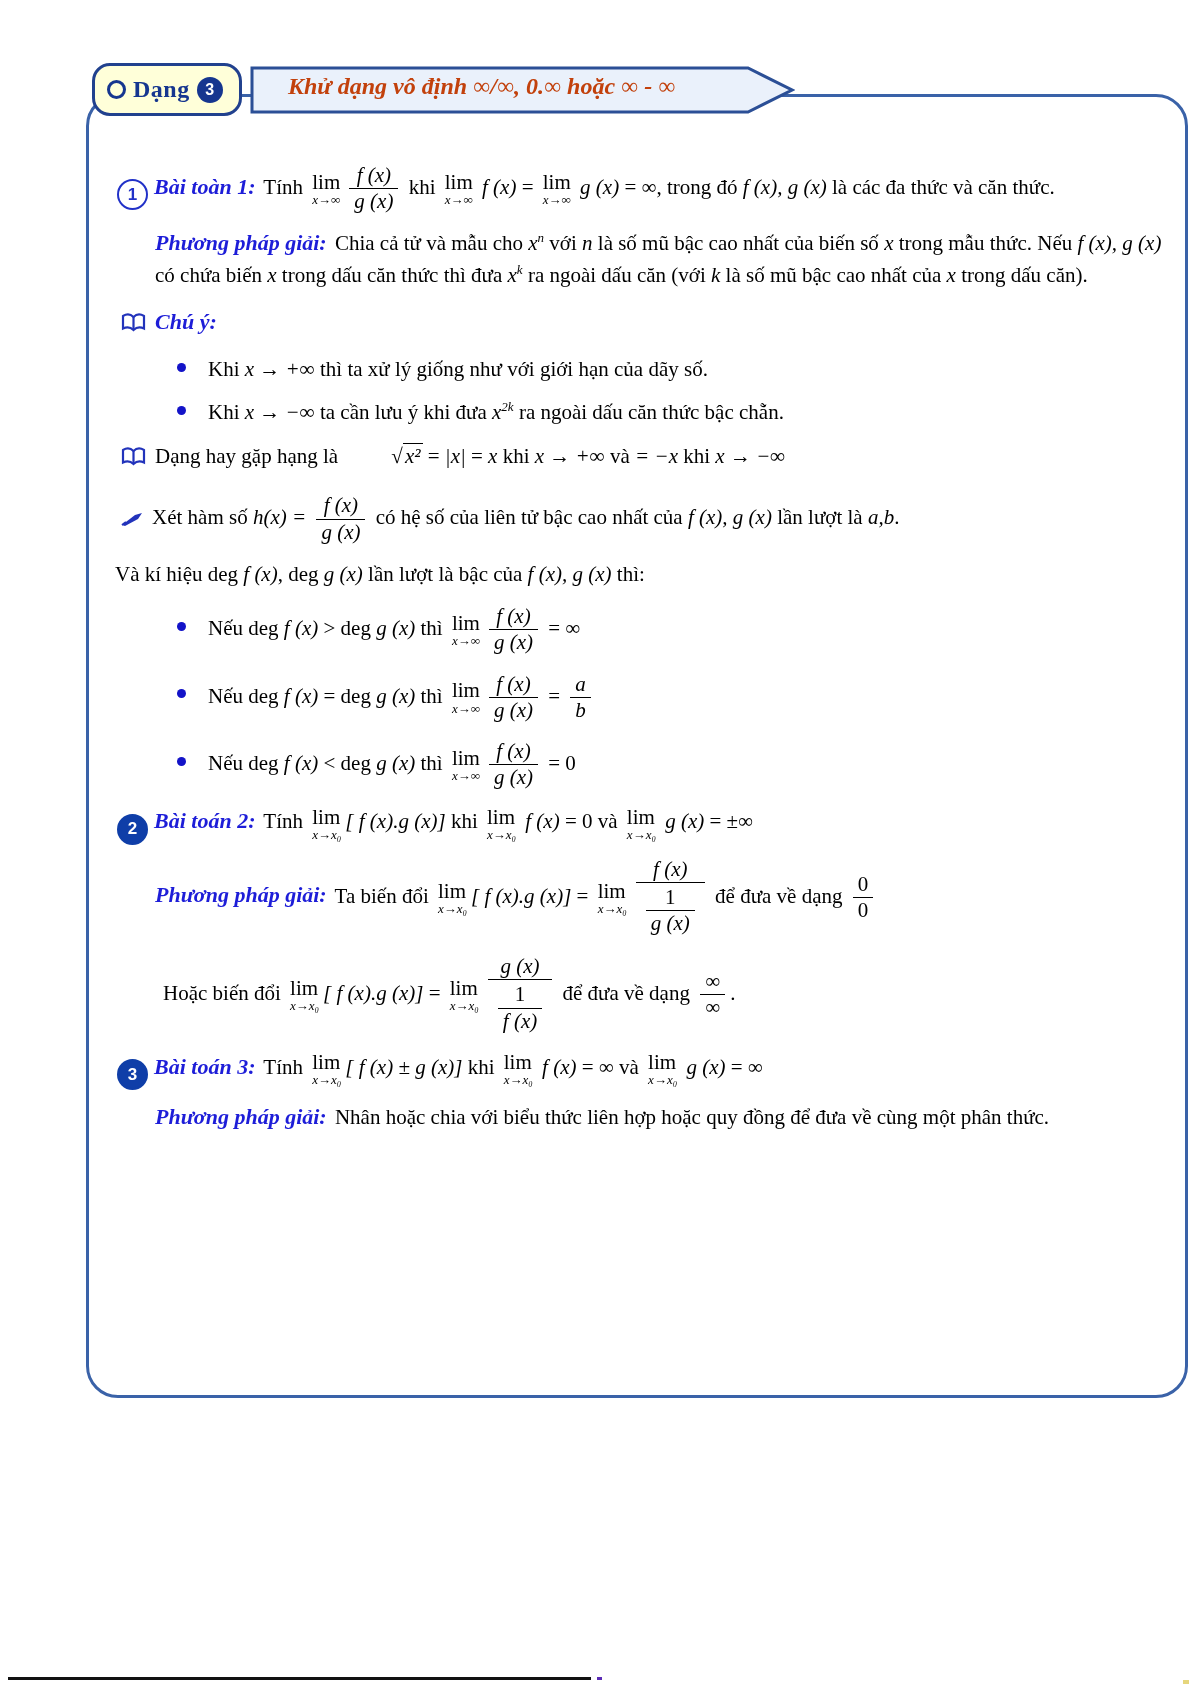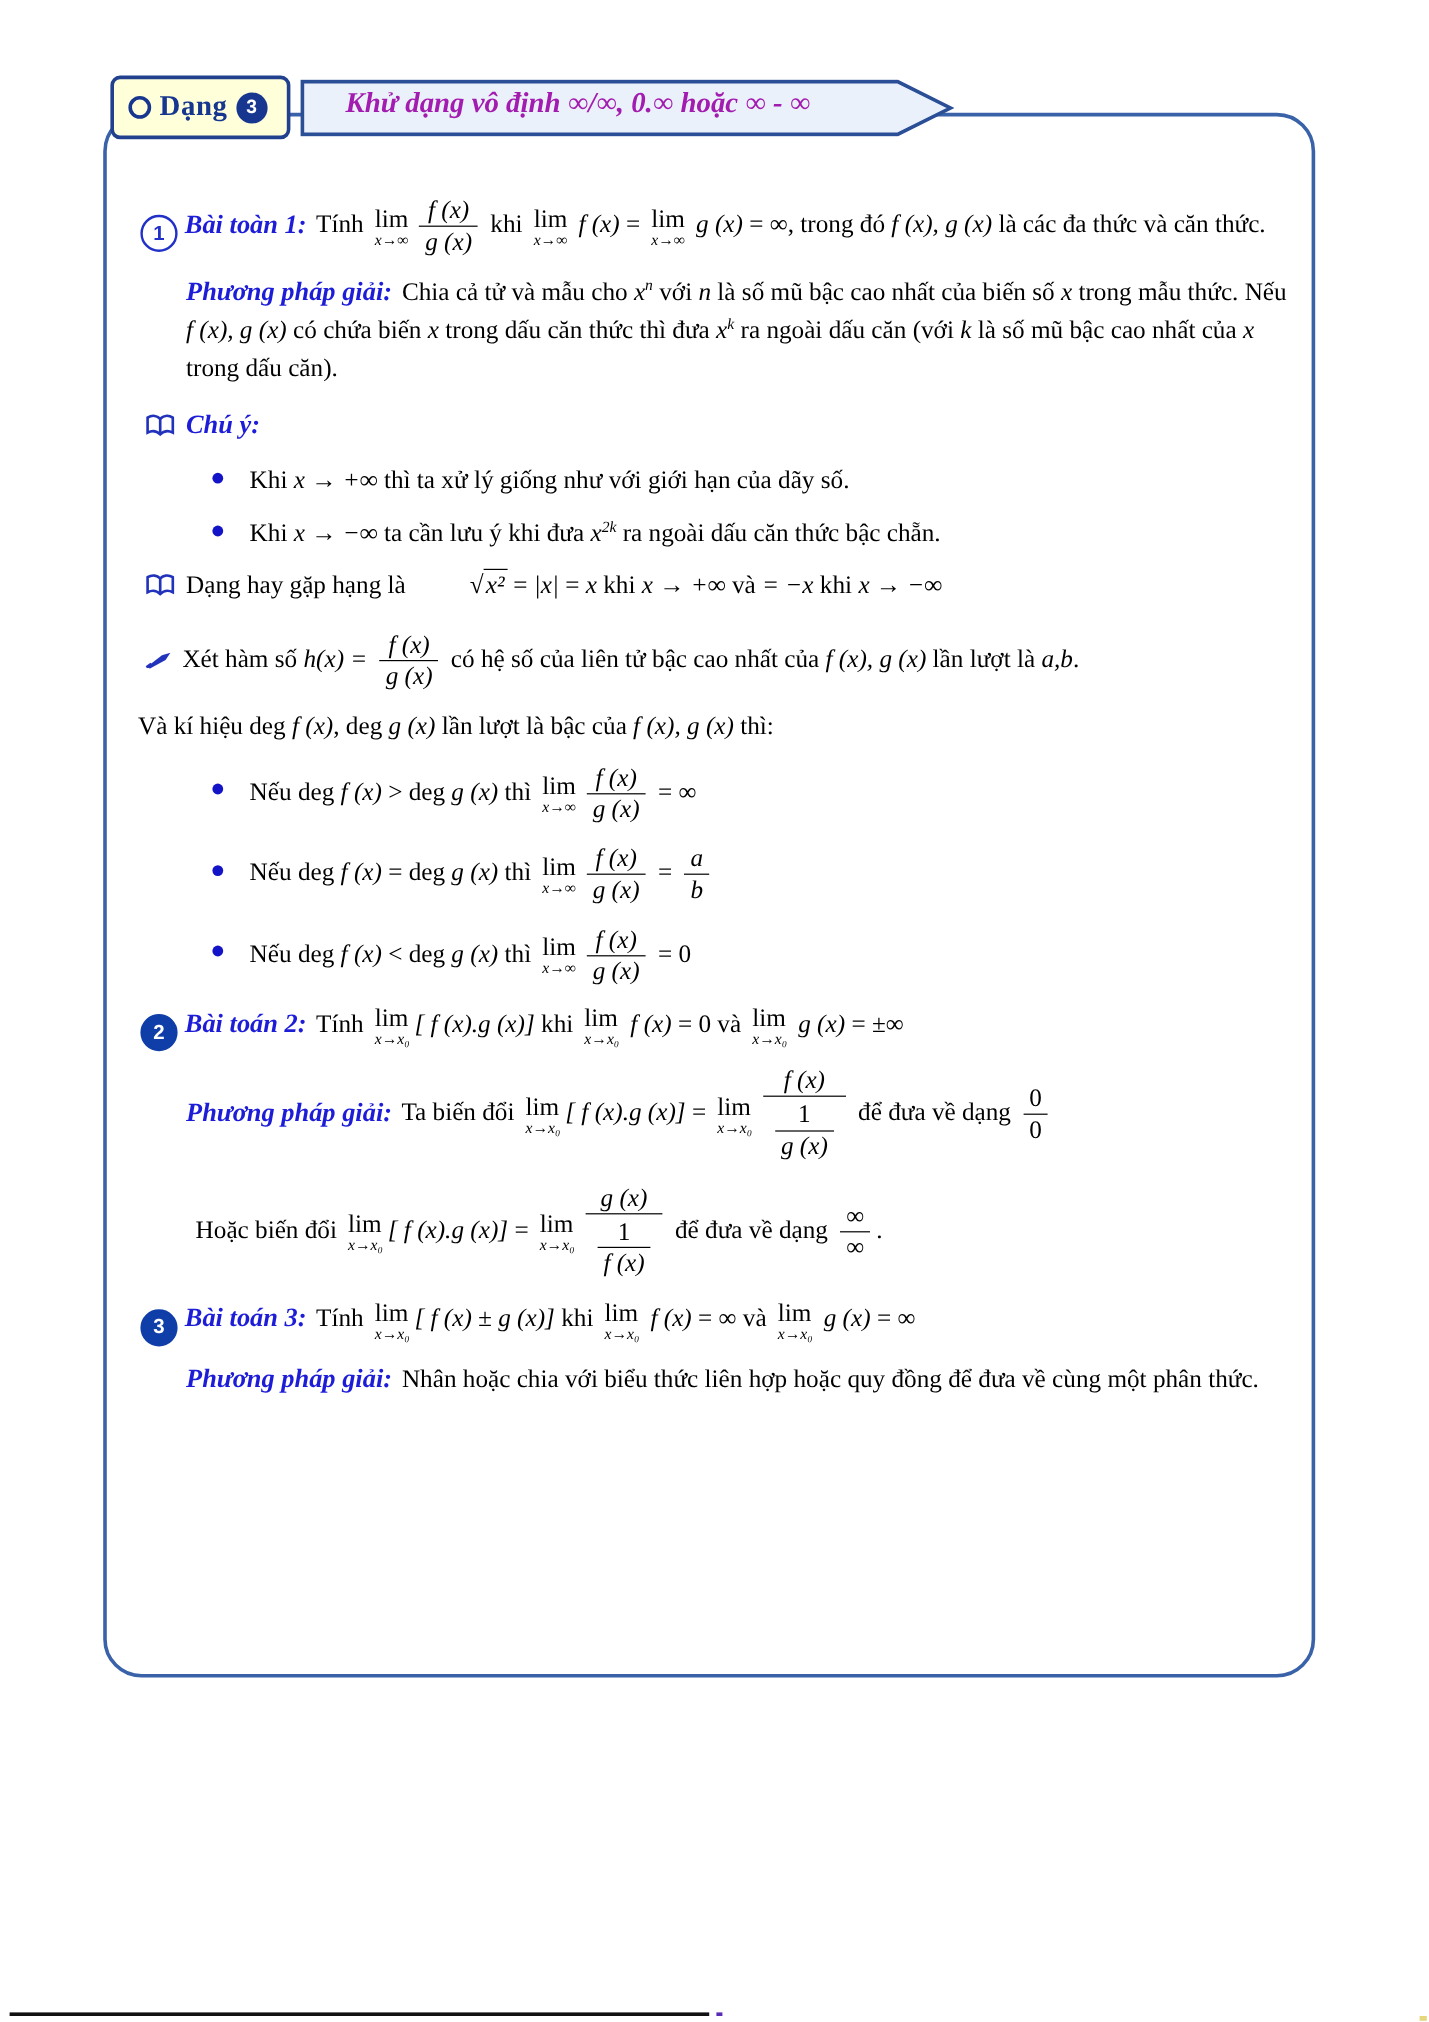--- a/index.html
+++ b/index.html
@@ -4,38 +4,38 @@
 <style>
   html,body{margin:0;padding:0;}
   body{
     width:1191px;height:1685px;position:relative;background:#ffffff;
     font-family:"Liberation Serif", serif;color:#000;overflow:hidden;
   }
   
   .tab{
     position:absolute;left:92px;top:63px;z-index:3;height:47px;
     display:inline-flex;align-items:center;gap:7px;padding:0 16px 0 12px;
-    background:#ffffd9;border:3px solid #21418e;border-radius:8px;
+    background:#ffffd9;border:3px solid #21418e;border-radius:18px;
   }
   .ring{width:13px;height:13px;border:3.5px solid #16368f;border-radius:50%;display:inline-block;}
   .tab-label{font-size:24px;font-weight:bold;color:#16368f;letter-spacing:.5px;}
   .badge-filled{
     width:26px;height:26px;border-radius:50%;background:#16368f;color:#fff;
     display:inline-flex;align-items:center;justify-content:center;
     font-size:16px;font-weight:bold;font-family:"Liberation Sans",sans-serif;
   }
   .banner-wrap{position:absolute;left:250px;top:66px;width:545px;height:48px;z-index:2;}
   .banner-wrap svg{position:absolute;left:0;top:0;}
   .banner-text{
     position:absolute;left:38px;top:7px;font-size:24px;font-weight:bold;font-style:italic;
-    color:#a21caf;white-space:nowrap;
+    color:#c2410c;white-space:nowrap;
   }
   
   .content-box{
-    position:absolute;left:86px;top:94px;width:1010px;height:1304px;z-index:1;
+    position:absolute;left:86px;top:94px;width:1102px;height:1304px;z-index:1;
     border:3px solid #3a62a8;border-radius:32px;background:#fff;
     box-sizing:border-box;padding:52px 16px 18px 26px;
   }
   #blocks{font-size:21px;line-height:1.5;}
   .block{margin:10px 0;}
   .block.problem{margin:12px 0 10px 2px;}
   .block.method{margin:8px 0 8px 40px;}
   .block.method-cont{margin:12px 0 12px 48px;}
   .block.note-heading{margin:14px 0 4px 6px;}
   .block.bullet{margin:12px 0 12px 62px;}

